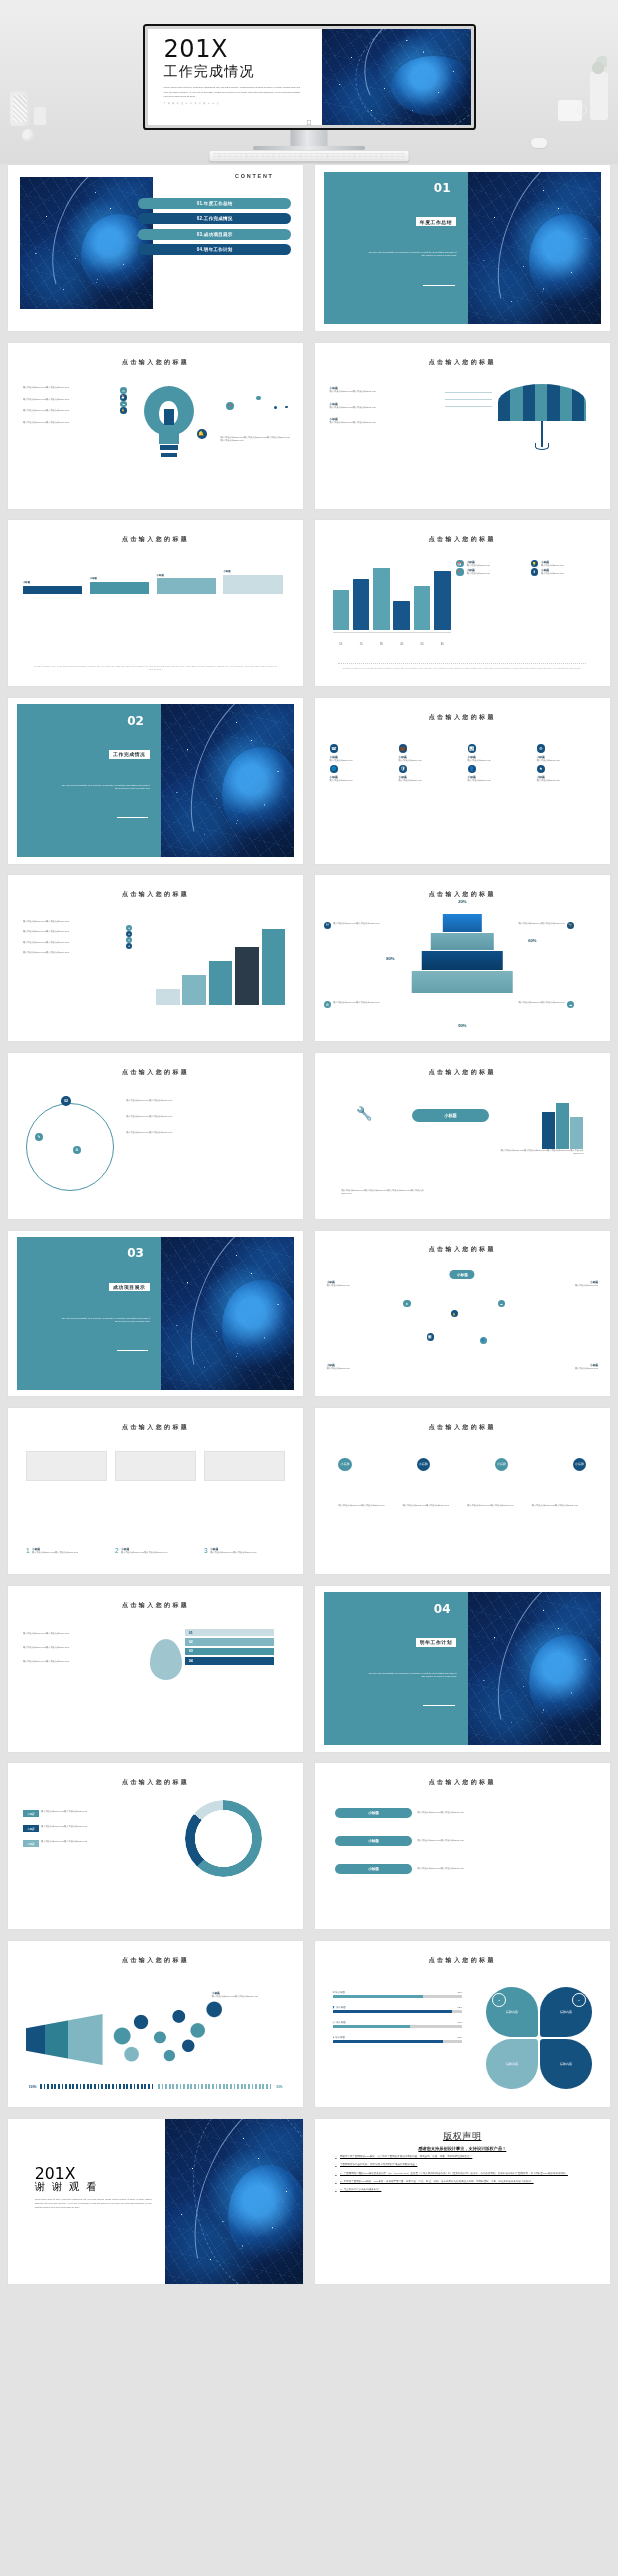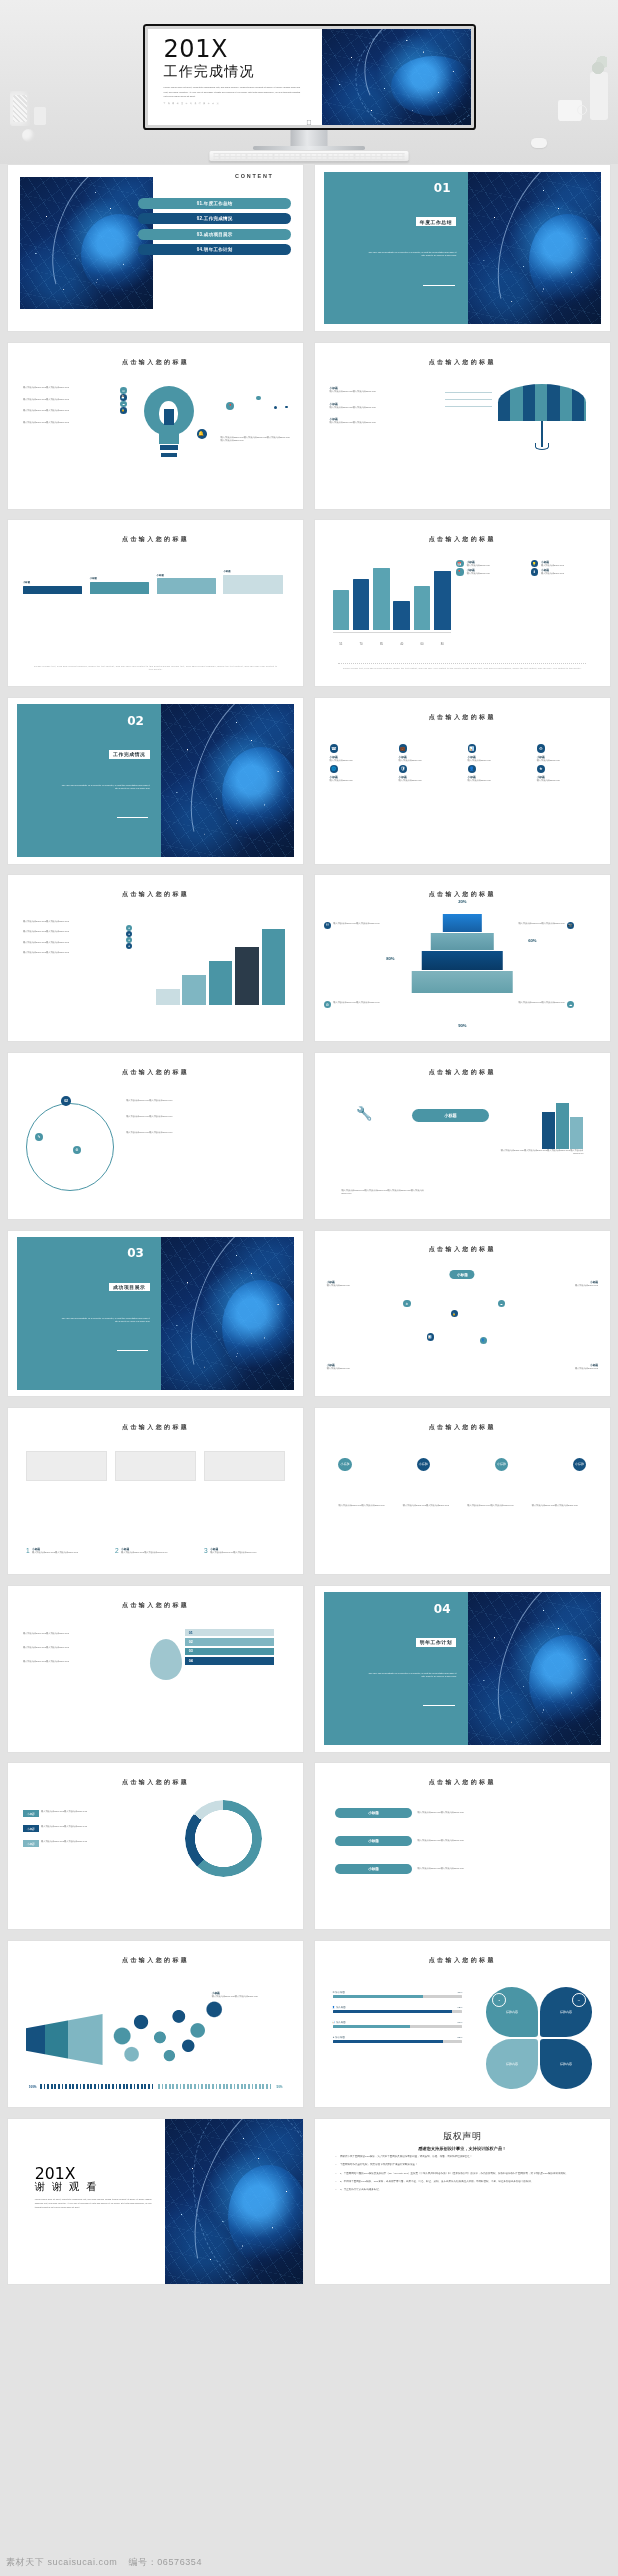--- a/index.html
+++ b/index.html
@@ -177,21 +177,21 @@
   
   .donut{ position:absolute; right:14%; top:22%; width:26%; aspect-ratio:1; border-radius:50%;
      background:conic-gradient(#4a95a5 0 62%, #15517f 62% 86%, #c9dde2 86% 100%);
      -webkit-mask:radial-gradient(circle,transparent 0 52%,#000 53%);
              mask:radial-gradient(circle,transparent 0 52%,#000 53%); }
 
   
   .footer{ position:absolute; left:0; bottom:0; width:618px; height:28px;
            display:flex; align-items:center; padding-left:6px;
            font-size:9px; color:#9d9d9d; letter-spacing:0.6px; }
-  .copy-slide{ padding:4% 7%; }
+  .copy-slide{ padding:4% 7%;text-decoration:underline; }
   .copy-h{ text-align:center; font-size:9px; color:#2a2a2a; letter-spacing:0.6px; }
   .copy-sub{ text-align:center; font-size:4.2px; font-weight:bold; color:#2a2a2a; margin-top:2.4px; }
   .copy-li{ display:flex; gap:3.6px; font-size:2.5px; line-height:1.65; color:#555;
             margin-top:4.2px; }
   .copy-li .dot{ color:#888; }
   .thanks-l{ flex:0 0 53%; padding:16% 0 0 9%; }
   .mini-card{ flex:1; background:#ededed; border:0.6px solid #e2e2e2; }
 </style>
 </head>
 <body>
@@ -984,20 +984,15 @@
                 <span class="dot">•</span>
           <span>3、禁止把作品导入商标或服务标记。</span>
               </div>
       </div>
           </div>
         </div>
     </div>
 
   </div>
 
-  <div class="footer">
-    <span>素材天下 sucaisucai.com</span>
-    <span style="width:11px"></span>
-    <span>编号：06576354</span>
-  </div>
 
 </div>
 
 
 </body></html>

